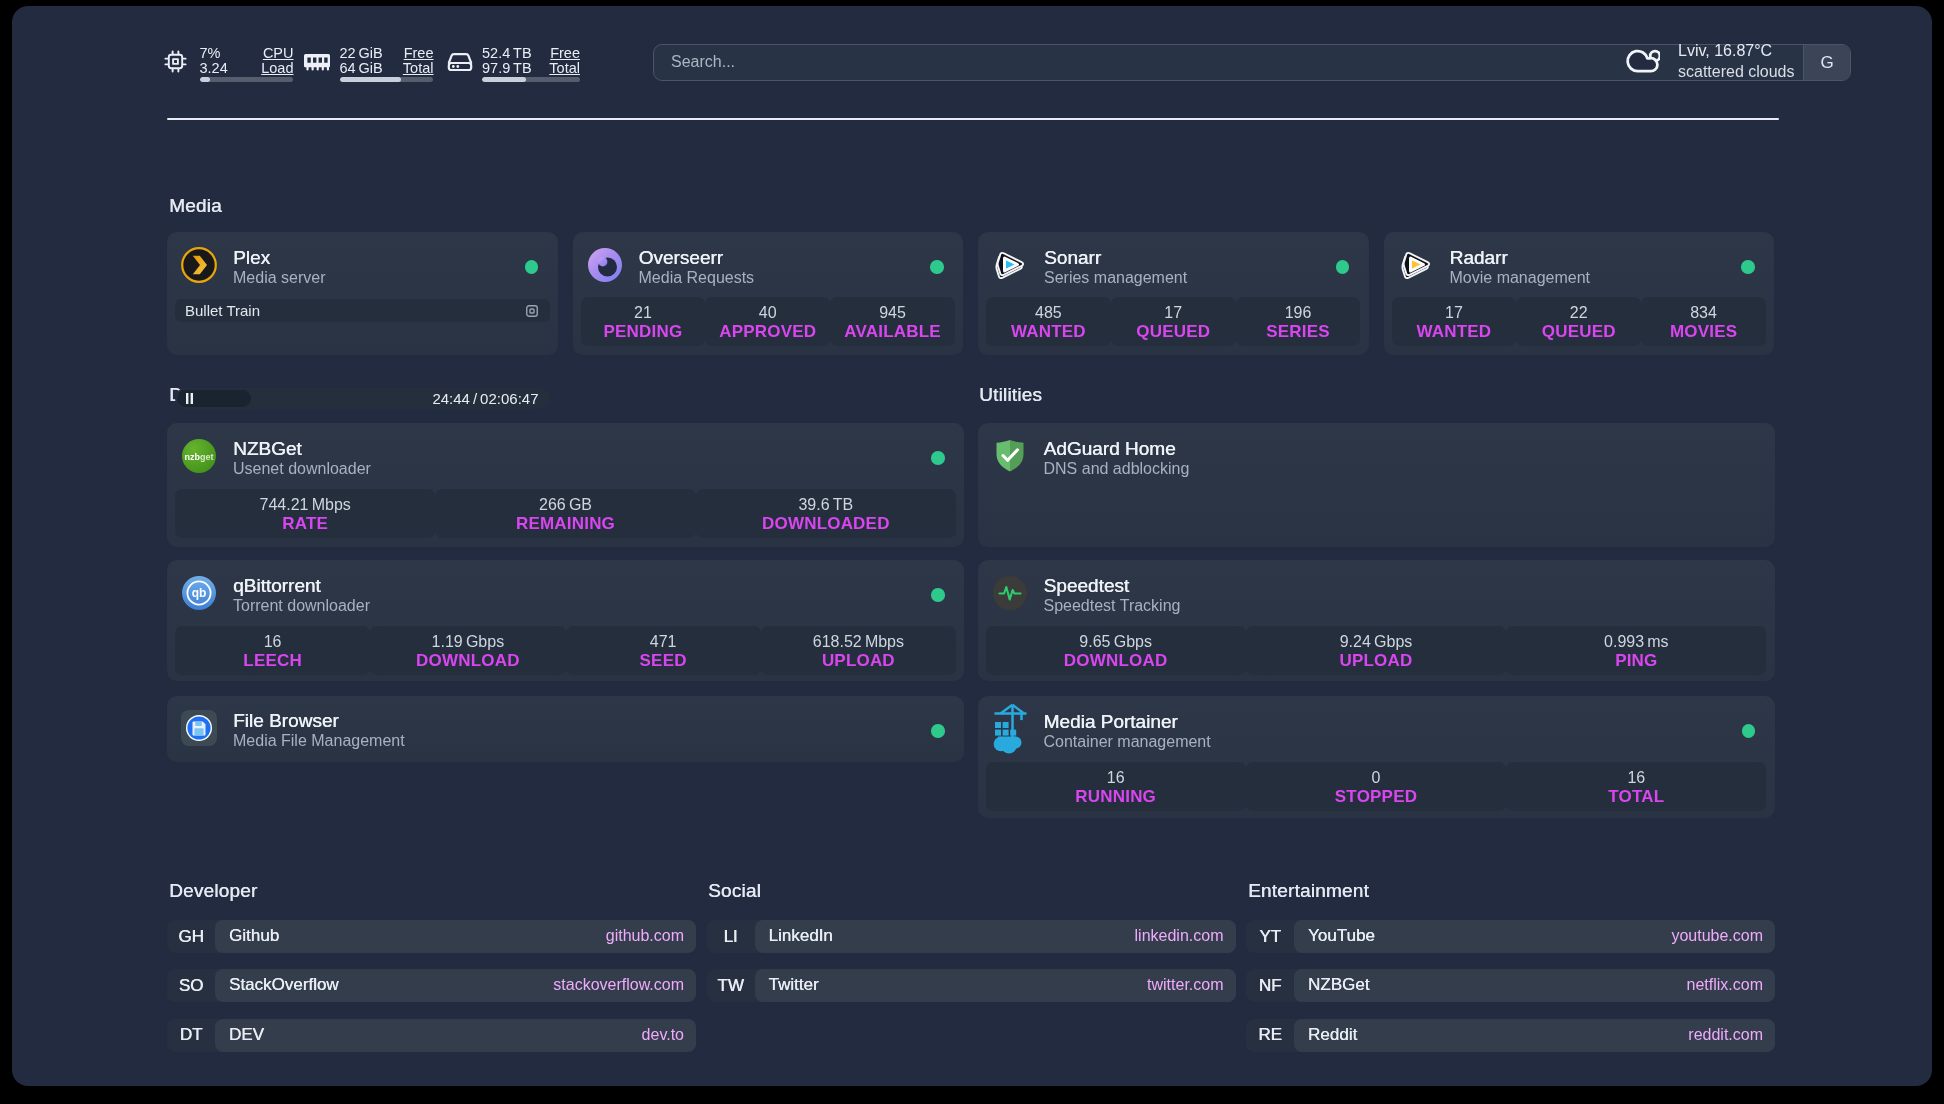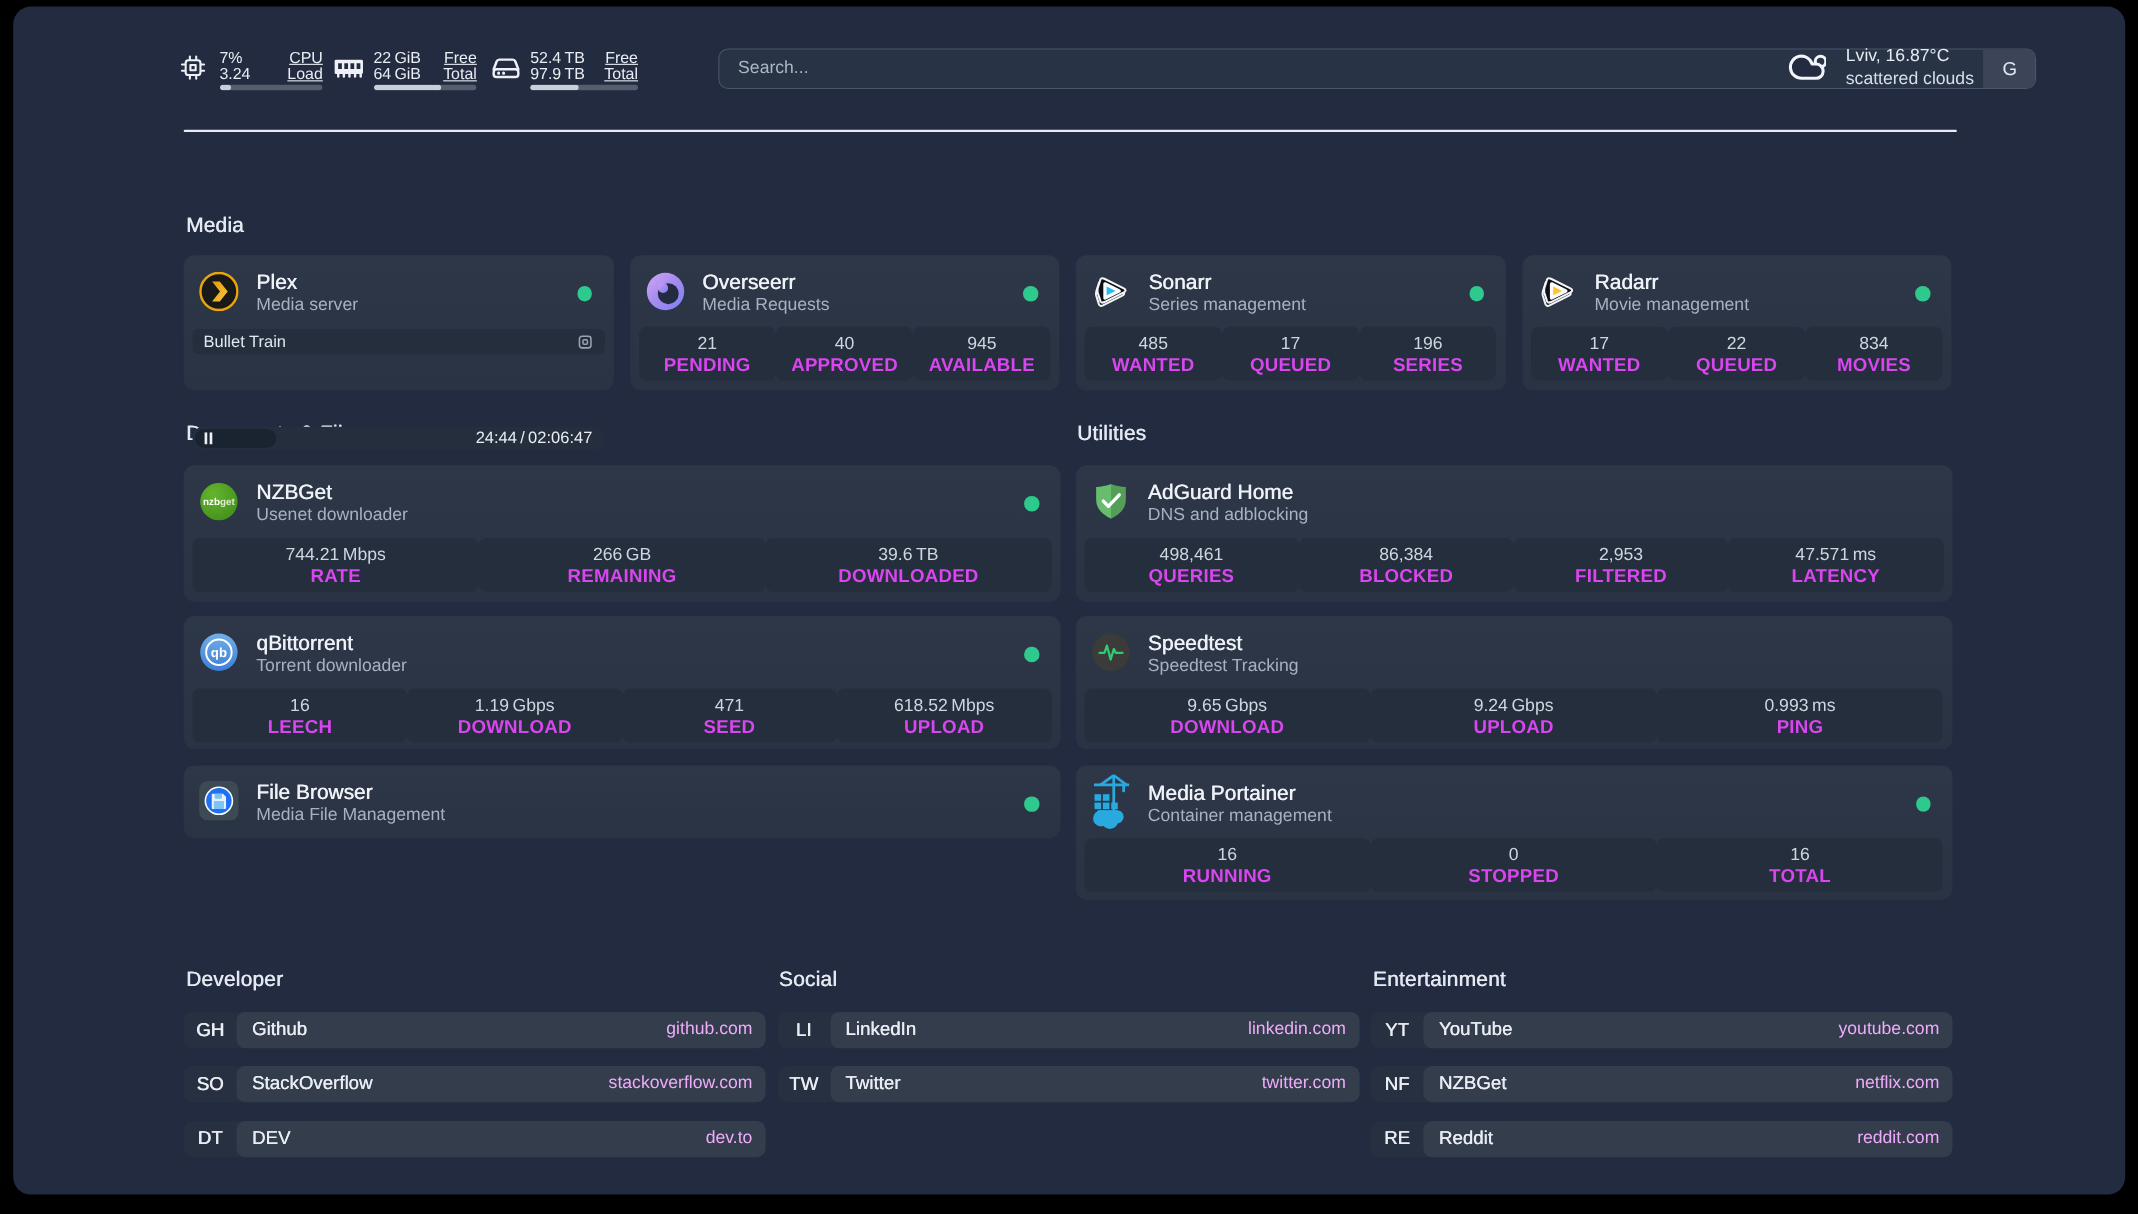--- a/index.html
+++ b/index.html
@@ -350,38 +350,20 @@
           <stop offset=".5" stop-color="#549E58"></stop>
               <stop offset="1" stop-color="#549E58"></stop>
         </linearGradient>
           </defs>
         <path d="M18 2 C14 3.6 9 4.5 4.5 4.7 V16 c0 8.6 5.6 13.6 13.5 17.5 C25.9 29.6 31.5 24.6 31.5 16 V4.7 C27 4.5 22 3.6 18 2 Z" fill="url(#adg)"></path>
         <path d="M11 17.5 l4.6 4.8 L25.5 11.8" fill="none" stroke="#fff" stroke-width="3" stroke-linecap="round" stroke-linejoin="round"></path>
       </svg>
       <div class="ctxt">
           <div class="t">AdGuard Home</div>
           <div class="s">DNS and adblocking</div>
-        </div>
-    </div>
-    <div class="stats">
-      <div class="sb">
-          <div class="v">498,461</div>
-          <div class="l">QUERIES</div>
-        </div>
-      <div class="sb">
-          <div class="v">86,384</div>
-          <div class="l">BLOCKED</div>
-        </div>
-      <div class="sb">
-          <div class="v">2,953</div>
-          <div class="l">FILTERED</div>
-        </div>
-      <div class="sb">
-          <div class="v">47.571 ms</div>
-          <div class="l">LATENCY</div>
         </div>
     </div>
   </div>
 
   <div class="card" style="left:965.5px;top:554px;width:797px;height:121px">
     <div class="chead">
       <svg class="cticon" viewBox="0 0 36 36">
         <circle cx="18" cy="18" r="17" fill="#3B3B39"></circle>
         <path d="M7.5 18.5 h4.6 L14.3 12 l3.4 12.5 L20.6 15 l1.8 3.5 h6.1" fill="none" stroke="#2ECC71" stroke-width="2.1" stroke-linecap="round" stroke-linejoin="round"></path>
       </svg>

